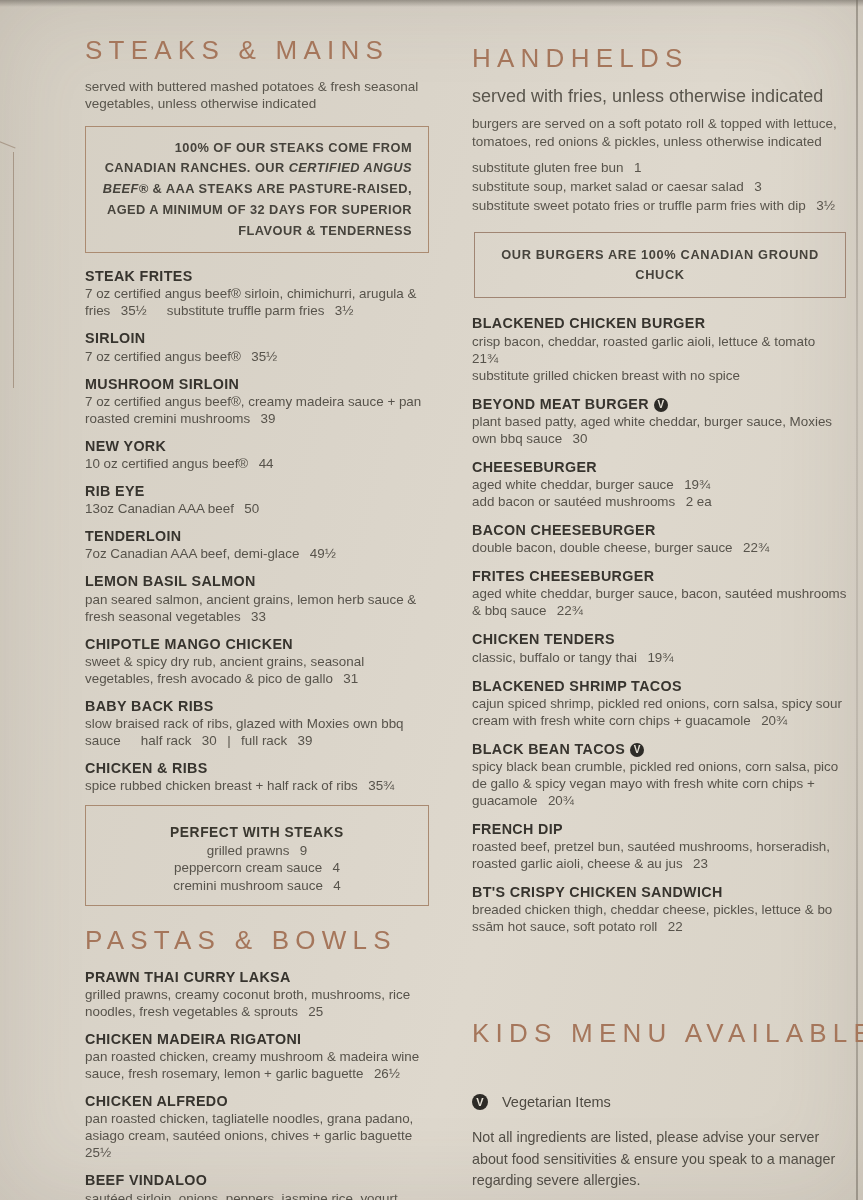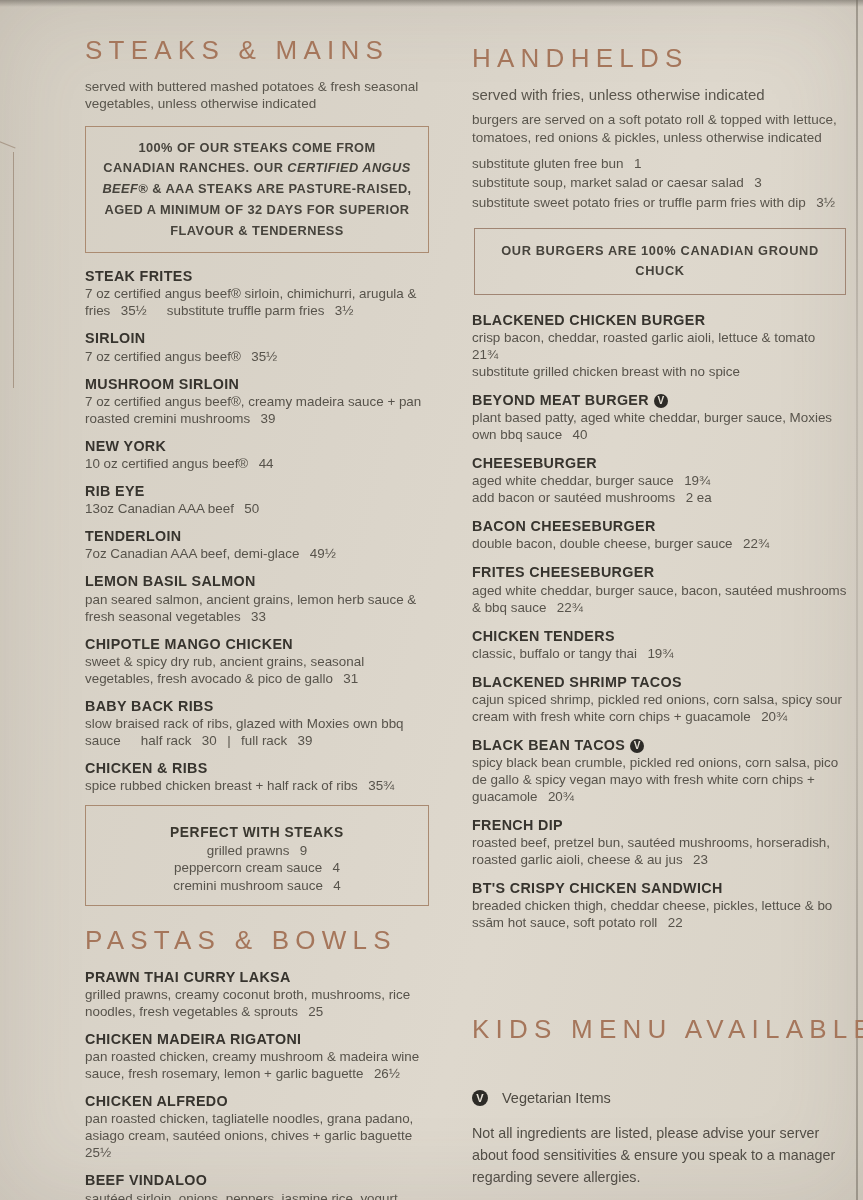--- a/index.html
+++ b/index.html
@@ -25,37 +25,37 @@
   .col-left{position:absolute;left:85px;top:36px;width:344px;}
   .col-right{position:absolute;left:472px;top:44px;width:376px;}
 
   .section-heading{
     font-size:26px;font-weight:400;letter-spacing:.24em;
     color:#a5765b;line-height:1.1;white-space:nowrap;
   }
   .intro{margin-top:13px;font-size:13.5px;line-height:1.3;color:#59554c;}
   .callout{
     border:1px solid #ab8b71;margin-top:13px;padding:11px 16px;
-    text-align:center;font-weight:bold;font-size:12.8px;line-height:1.62;
+    text-align:right;font-weight:bold;font-size:12.8px;line-height:1.62;
     letter-spacing:.035em;color:#46433c;
   }
   .callout em{font-style:italic;}
   .items{margin-top:15px;}
   .item{margin-bottom:11px;}
   .item-name{font-weight:bold;font-size:14.3px;letter-spacing:.025em;color:#37342e;line-height:1.2;}
   .item-desc,.item-note{font-size:13.4px;line-height:1.27;color:#57534b;}
   .steak-box{
     border:1px solid #a98a71;margin-top:6px;padding:18px 8px 11px;text-align:center;
   }
   .steak-box-title{font-weight:bold;font-size:13.8px;letter-spacing:.04em;color:#3a372f;line-height:1.3;}
   .steak-box-line{font-size:13.4px;line-height:1.3;color:#57534b;}
   .pastas-heading{margin-top:20px;}
   .items-pastas{margin-top:14px;}
 
-  .intro-line{margin-top:12px;font-size:15px;line-height:1.3;color:#59554c;}
+  .intro-line{margin-top:12px;font-size:18px;line-height:1.3;color:#59554c;}
   .intro-para{margin-top:7px;font-size:13.5px;line-height:1.3;color:#59554c;}
   .subs{margin-top:8px;font-size:13.5px;line-height:1.42;color:#59554c;}
   .callout-burgers{
     border:1px solid #a08573;margin:16px 2px 0;padding:12px 18px;
     text-align:center;font-weight:bold;font-size:12.8px;line-height:1.6;
     letter-spacing:.05em;color:#46433c;
   }
   .items-handhelds{margin-top:17px;}
   .item-hh{margin-bottom:12px;}
 
@@ -170,21 +170,21 @@
     <div class="callout-burgers">OUR BURGERS ARE 100% CANADIAN GROUND CHUCK</div>
 
     <div class="items-handhelds">
       <div class="item item-hh">
         <div class="item-name">BLACKENED CHICKEN BURGER</div>
         <div class="item-desc">crisp bacon, cheddar, roasted garlic aioli, lettuce &amp; tomato  21¾</div>
         <div class="item-note">substitute grilled chicken breast with no spice</div>
       </div>
       <div class="item item-hh">
         <div class="item-name"><span>BEYOND MEAT BURGER</span><span class="veg-badge">V</span></div>
-        <div class="item-desc">plant based patty, aged white cheddar, burger sauce, Moxies own bbq sauce  40</div>
+        <div class="item-desc">plant based patty, aged white cheddar, burger sauce, Moxies own bbq sauce  30</div>
       </div>
       <div class="item item-hh">
         <div class="item-name">CHEESEBURGER</div>
         <div class="item-desc">aged white cheddar, burger sauce  19¾</div>
         <div class="item-note">add bacon or sautéed mushrooms  2 ea</div>
       </div>
       <div class="item item-hh">
         <div class="item-name">BACON CHEESEBURGER</div>
         <div class="item-desc">double bacon, double cheese, burger sauce  22¾</div>
       </div>

